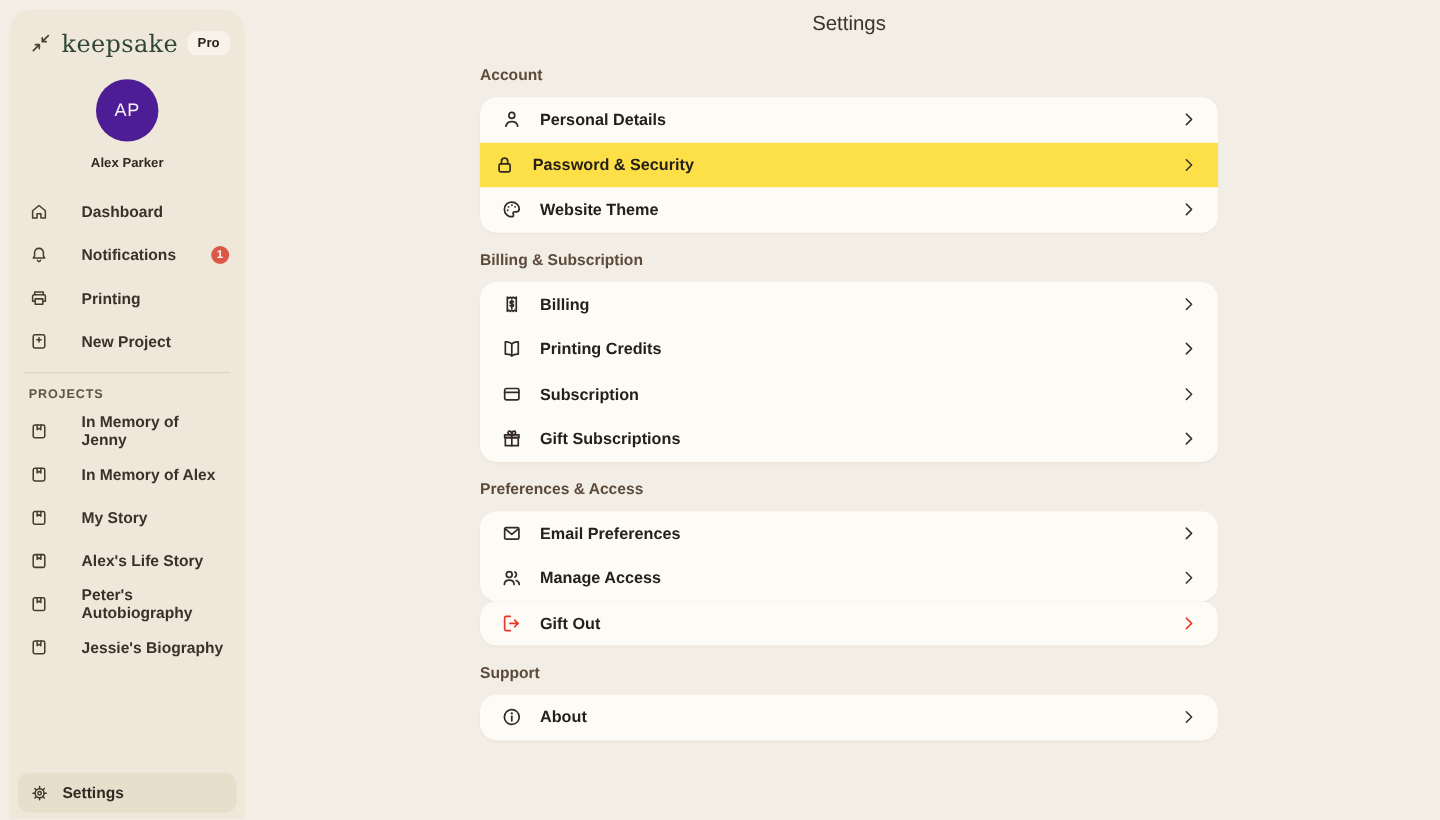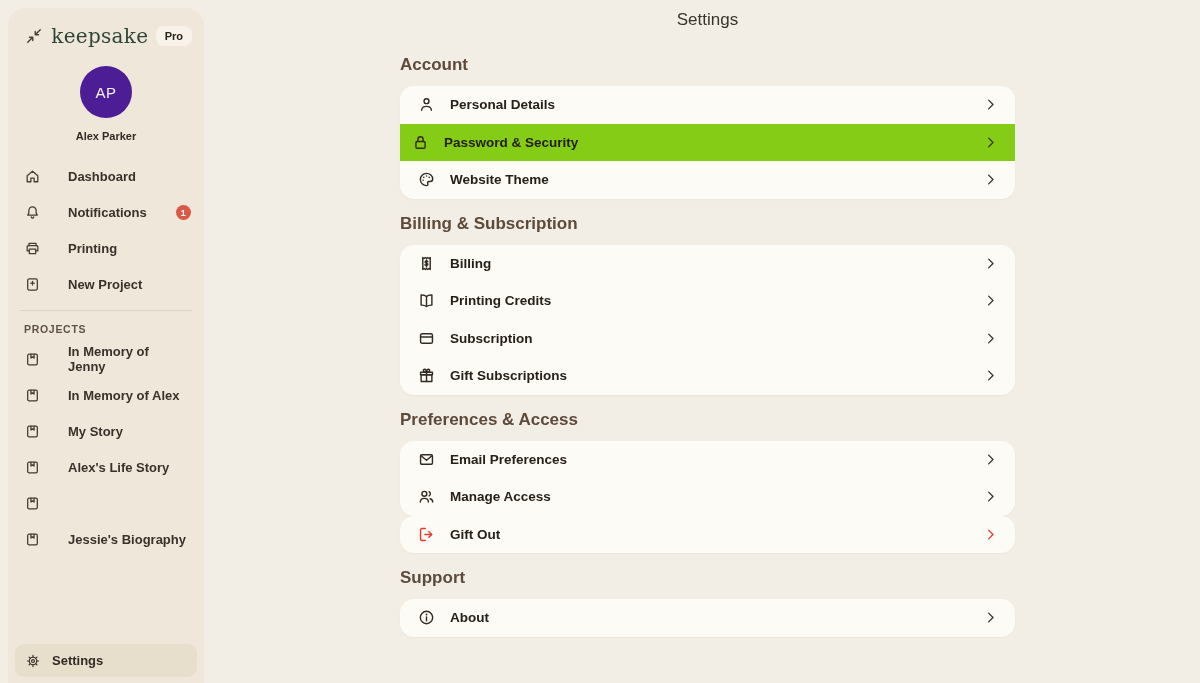--- a/index.html
+++ b/index.html
@@ -57,31 +57,31 @@
     margin:0 7px 6px; height:33px; border-radius:9px; background:#E8DECC;
     display:flex; align-items:center; gap:11px; padding:0 10px;
     font-size:13px; font-weight:700; color:#322B24; cursor:pointer;
   }
   .settings-item svg { width:16px; height:16px; color:#3E362C; }
 
   
   .main { position:absolute; left:204px; top:0; width:996px; height:683px; }
   .content { width:615px; margin-left:196px; padding-top:10px; }
   .page-title { text-align:center; font-size:17px; font-weight:500; color:#39332C; }
-  .section-label { margin:15px 0 11px; font-size:17px; font-weight:700; color:#5C4A3B; }
+  .section-label { margin:15px 0 11px; font-size:13px; font-weight:700; color:#5C4A3B; }
   .section:first-of-type .section-label { margin-top:25px; }
   .card {
     background:#FDFBF5; border-radius:14px; overflow:hidden;
     box-shadow:0 1px 2px rgba(90,75,55,.05);
   }
   .row {
     height:37.5px; display:flex; align-items:center; gap:14px;
     padding:0 17px; cursor:pointer;
   }
-  .row.selected { background:#84cc16;padding-left:11px; }
+  .row.selected { background:#fde047;padding-left:11px; }
   .row-icon-slot svg { width:19px; height:19px; color:#322B23; }
   .row-label { flex:1; font-size:13.5px; font-weight:700; color:#262019; }
   .chevron { width:15px; height:15px; color:#39322B; flex:0 0 auto; }
   .row.danger .row-icon-slot svg, .row.danger .chevron { color:#E8392B; }
   svg { fill:none; stroke:currentColor; stroke-width:1.8; stroke-linecap:round; stroke-linejoin:round; }
   svg .fdot { fill:currentColor; stroke:none; }
 </style>
 </head>
 <body>
 
@@ -182,20 +182,21 @@
         </span>
     <span class="nav-label">Alex's Life Story</span>
   </div>
       <div class="project-item">
     <span class="nav-icon-slot">
           <svg viewBox="0 0 24 24">
             <rect x="5.2" y="4.5" width="13.6" height="15" rx="2"></rect>
             <path d="M9.8 4.5 V10 L12 8.3 L14.2 10 V4.5"></path>
           </svg>
         </span>
+    <span class="nav-label">Peter's Autobiography</span>
   </div>
       <div class="project-item">
     <span class="nav-icon-slot">
           <svg viewBox="0 0 24 24">
             <rect x="5.2" y="4.5" width="13.6" height="15" rx="2"></rect>
             <path d="M9.8 4.5 V10 L12 8.3 L14.2 10 V4.5"></path>
           </svg>
         </span>
     <span class="nav-label">Jessie's Biography</span>
   </div>

